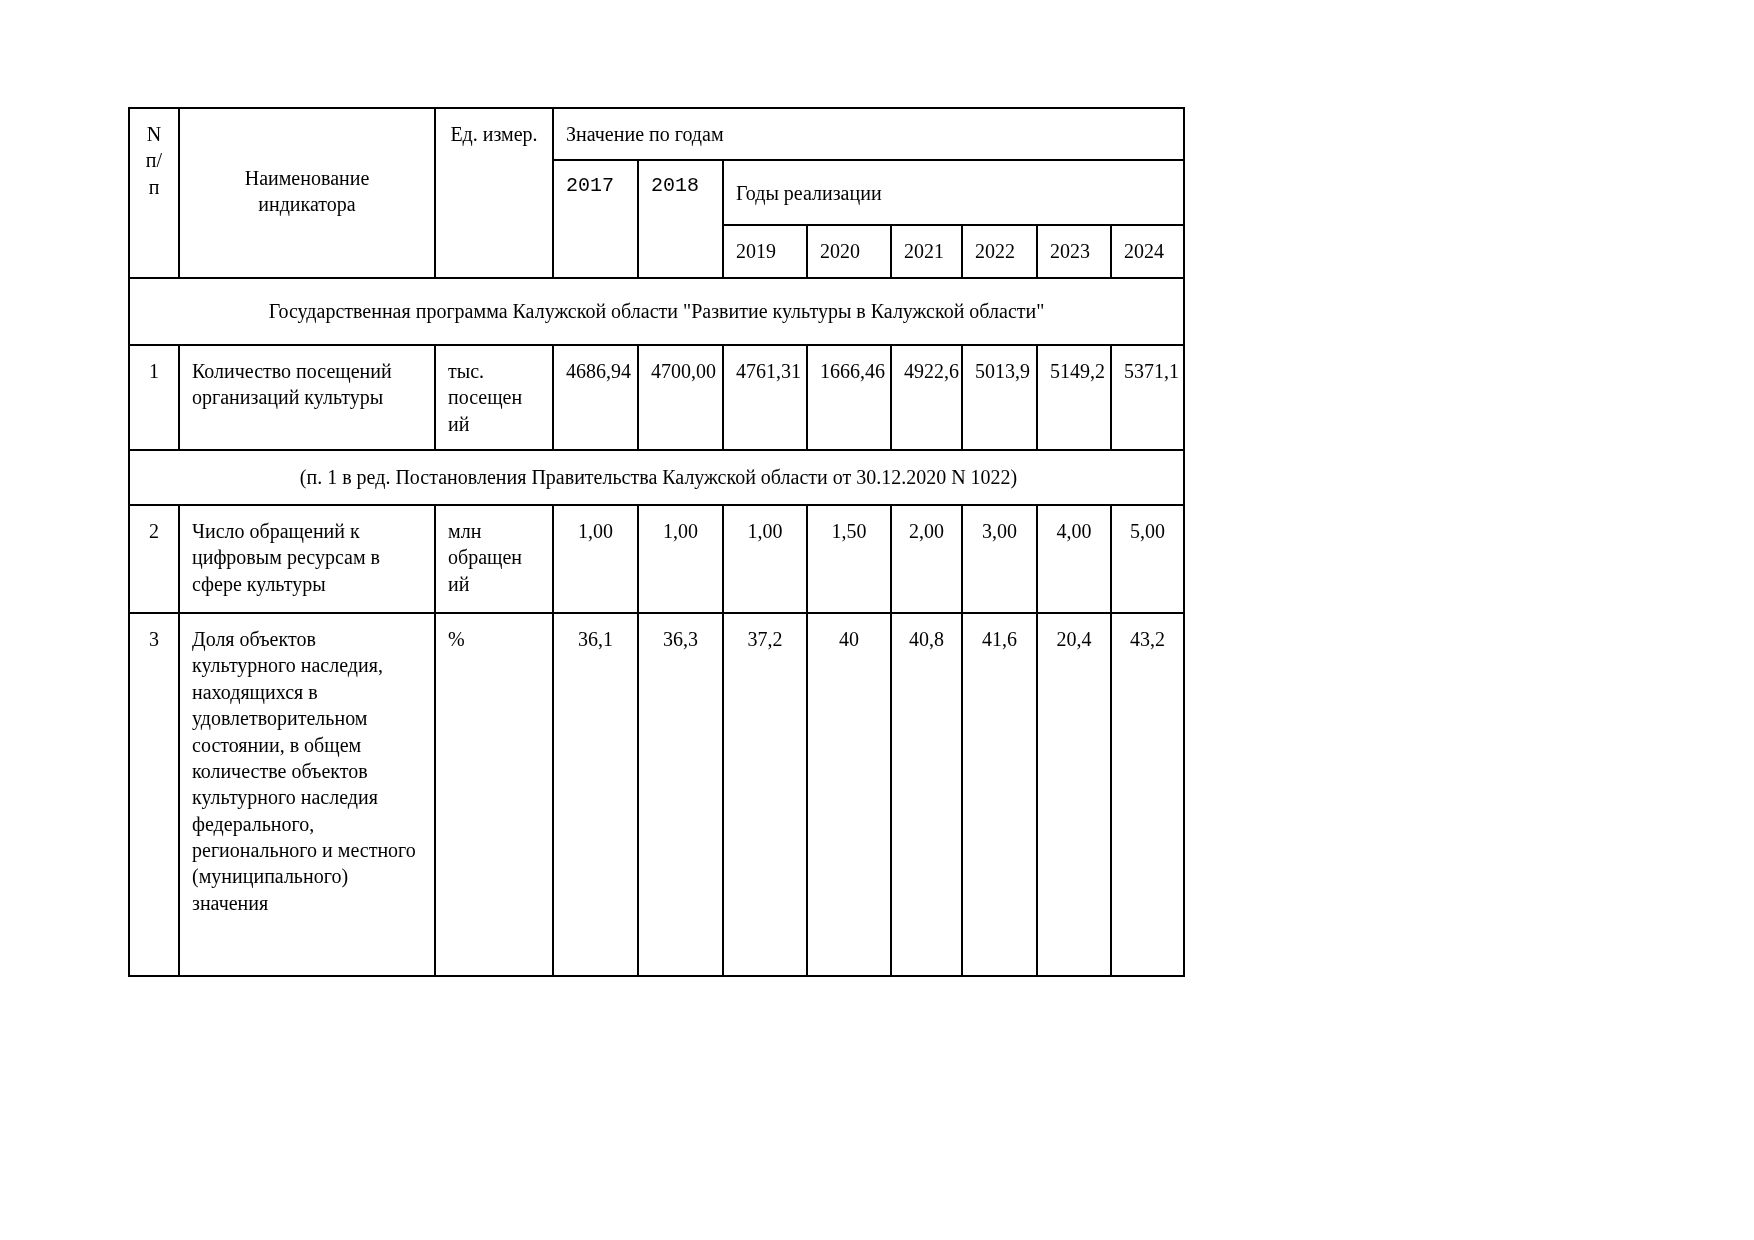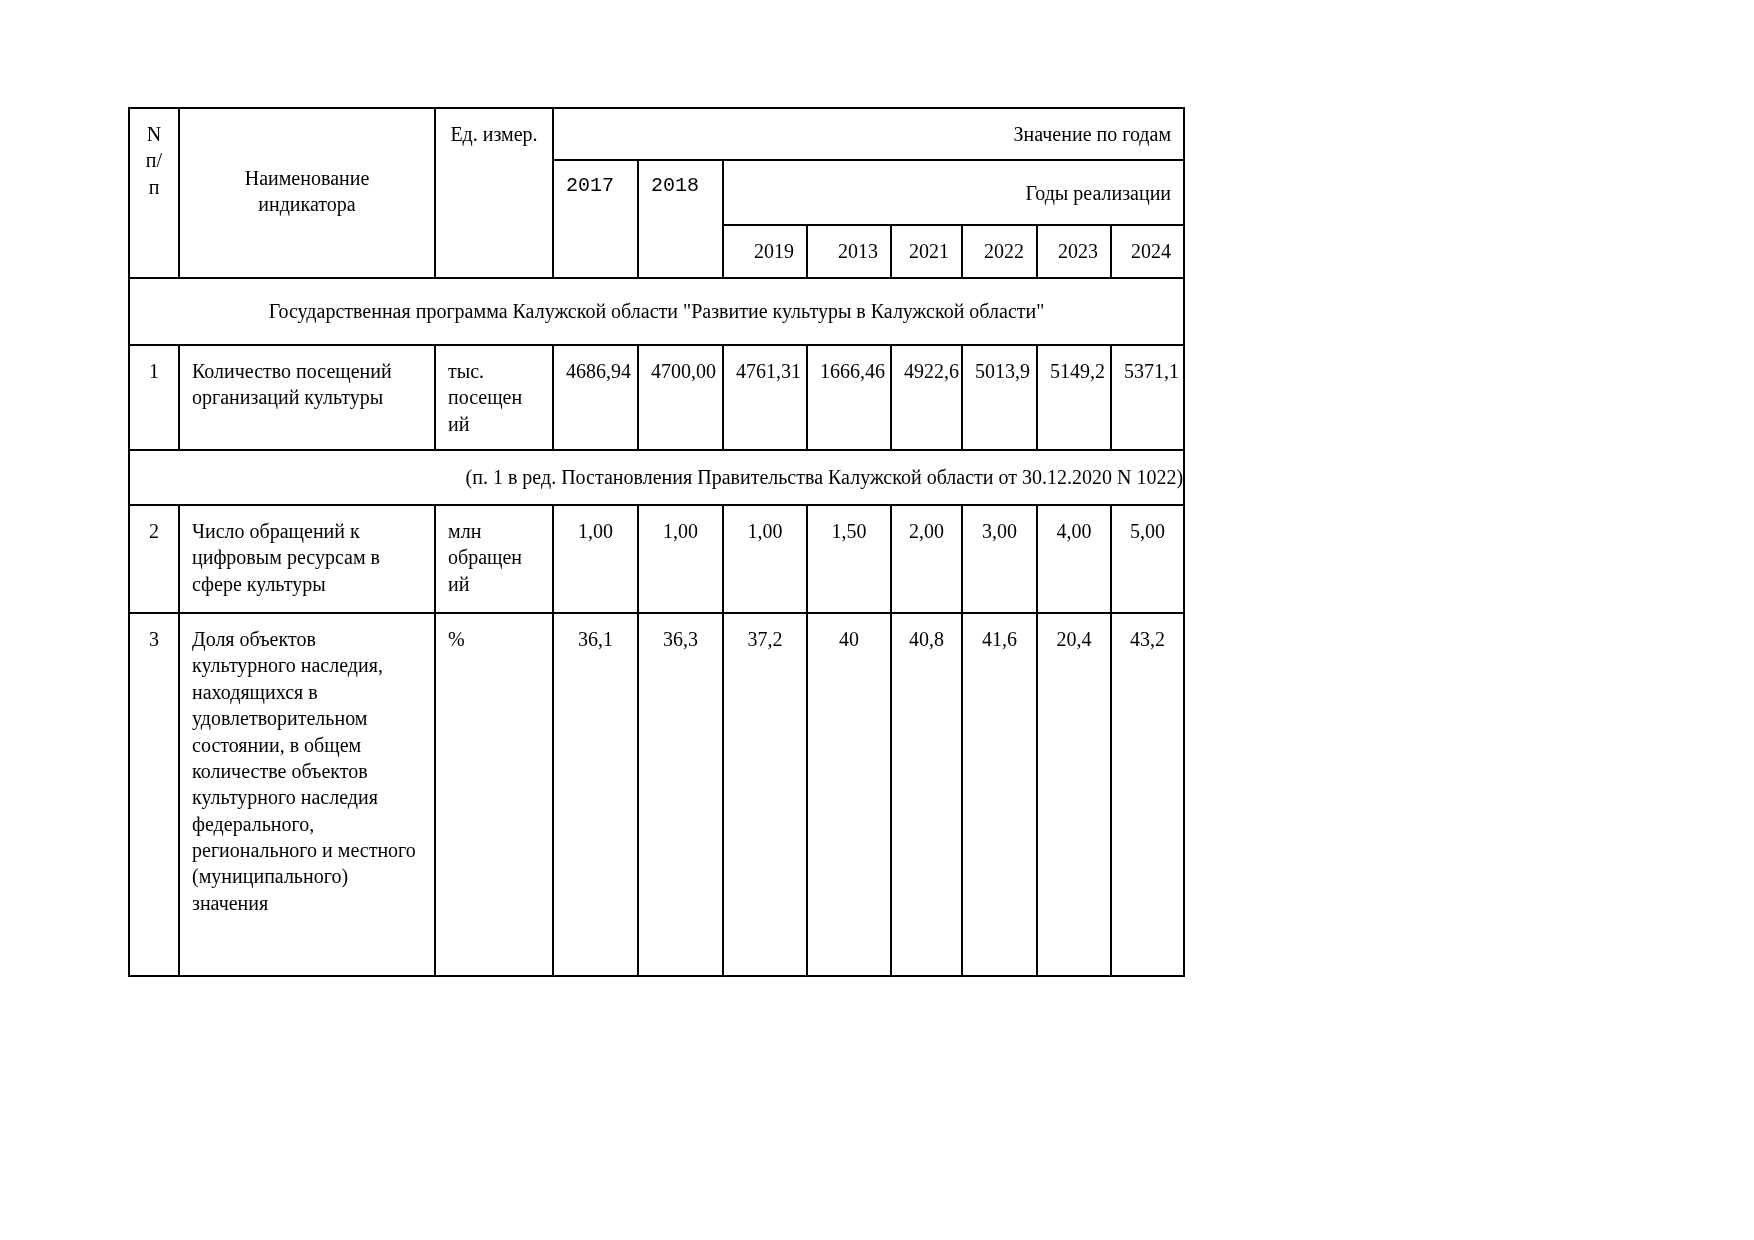--- a/index.html
+++ b/index.html
@@ -30,41 +30,41 @@
     box-sizing: border-box;
   }
   
   .h-top {
     vertical-align: top;
     text-align: center;
     padding-top: 10px;
   }
   .h-mid {
     vertical-align: middle;
-    text-align: right;
+    text-align: left;
   }
   .h-year-span2 {
     vertical-align: top;
     text-align: left;
     padding-top: 16px;
     font-family: Liberation Mono, monospace;
   }
   .name-head-inner {
     display: inline-block;
     max-width: 150px;
     margin-top: 44px;
   }
   
   .program-row td {
     text-align: center;
     vertical-align: middle;
     padding: 4px 18px;
   }
   .footnote-row td {
-    text-align: right;
+    text-align: center;
     vertical-align: middle;
     padding: 4px 0 4px 4px;
   }
   
   .cell-num {
     text-align: center;
     vertical-align: top;
     padding-top: 8px;
   }
   .cell-name {
@@ -128,21 +128,21 @@
   </tr>
 
   <tr class="r-head2">
     <th class="h-year-span2" rowspan="2">2017</th>
     <th class="h-year-span2" rowspan="2">2018</th>
     <th class="h-mid" colspan="6">Годы реализации</th>
   </tr>
 
   <tr class="r-head3">
     <th class="h-mid">2019</th>
-    <th class="h-mid">2013</th>
+    <th class="h-mid">2020</th>
     <th class="h-mid">2021</th>
     <th class="h-mid">2022</th>
     <th class="h-mid">2023</th>
     <th class="h-mid">2024</th>
   </tr>
 
   <tr class="r-program program-row">
     <td colspan="11">Государственная программа Калужской области "Развитие культуры в Калужской области"</td>
   </tr>
 

